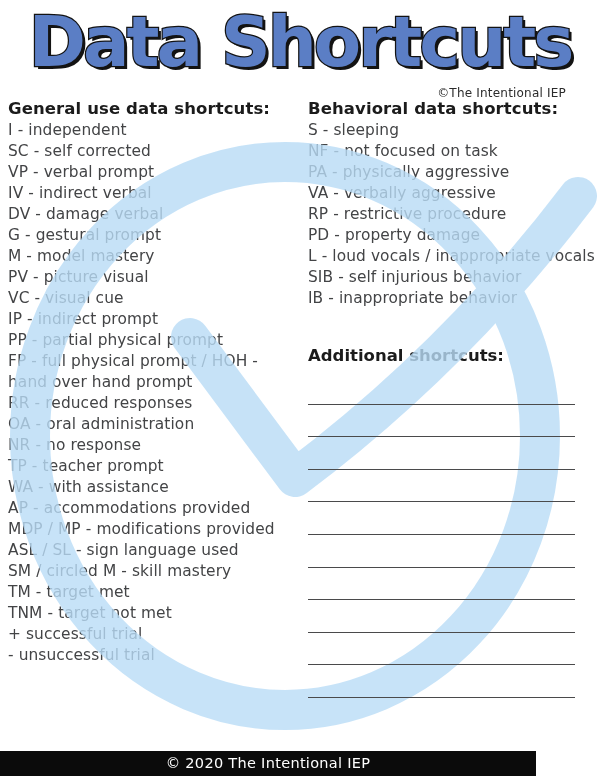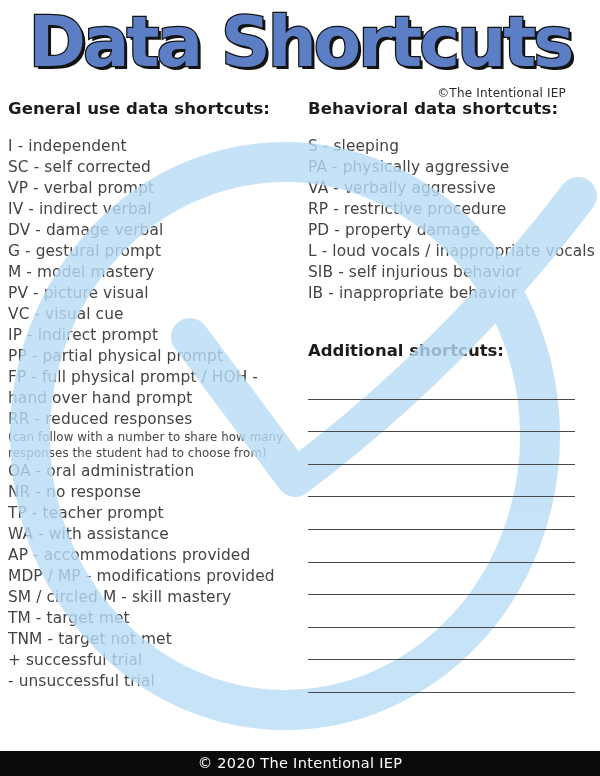--- a/index.html
+++ b/index.html
@@ -48,21 +48,21 @@
     box-sizing:border-box;
   }
   .col{width:296px;box-sizing:border-box;}
   .col-right{padding-left:2px;}
   .col-heading{
     font-size:16.5px;
     font-weight:bold;
     color:#1b1b1b;
     letter-spacing:0.1px;
     line-height:21px;
-    margin-bottom:17px;
+    margin-bottom:1px;
   }
   .item{
     font-size:15.4px;
     line-height:21px;
     color:#434446;
     letter-spacing:0.1px;
   }
   .item.small{
     font-size:11.8px;
     line-height:15.5px;
@@ -90,21 +90,21 @@
     position:absolute;
     left:0;top:0;
     z-index:2;
     pointer-events:none;
   }
 
   
   .footer-bar{
     position:absolute;
     left:0;bottom:0;
-    width:600px;height:25px;
+    width:536px;height:25px;
     background:#0B0B0B;
     z-index:4;
     text-align:center;
   }
   .footer-text{
     color:#ffffff;
     font-size:14.5px;
     line-height:25px;
     letter-spacing:0.3px;
   }
@@ -129,38 +129,39 @@
           <div class="item">IV - indirect verbal</div>
           <div class="item">DV - damage verbal</div>
           <div class="item">G - gestural prompt</div>
           <div class="item">M - model mastery</div>
           <div class="item">PV - picture visual</div>
           <div class="item">VC - visual cue</div>
           <div class="item">IP - indirect prompt</div>
           <div class="item">PP - partial physical prompt</div>
           <div class="item">FP - full physical prompt / HOH - hand over hand prompt</div>
           <div class="item">RR - reduced responses</div>
-          <div class="item small">(can follow with a number to share how many responses the student had to choose from)</div>
           <div class="item">OA - oral administration</div>
           <div class="item">NR - no response</div>
           <div class="item">TP - teacher prompt</div>
           <div class="item">WA - with assistance</div>
           <div class="item">AP - accommodations provided</div>
           <div class="item">MDP / MP - modifications provided</div>
+          <div class="item">ASL / SL - sign language used</div>
           <div class="item">SM / circled M - skill mastery</div>
           <div class="item">TM - target met</div>
           <div class="item">TNM - target not met</div>
           <div class="item">+ successful trial</div>
           <div class="item">- unsuccessful trial</div>
         </div>
     </div>
     <div class="col col-right">
       <div class="col-heading">Behavioral data shortcuts:</div>
       <div>
           <div class="item">S - sleeping</div>
+          <div class="item">NF - not focused on task</div>
           <div class="item">PA - physically aggressive</div>
           <div class="item">VA - verbally aggressive</div>
           <div class="item">RP - restrictive procedure</div>
           <div class="item">PD - property damage</div>
           <div class="item">L - loud vocals / inappropriate vocals</div>
           <div class="item">SIB - self injurious behavior</div>
           <div class="item">IB - inappropriate behavior</div>
         </div>
       <div class="additional-heading">Additional shortcuts:</div>
       <div class="blank-lines">

